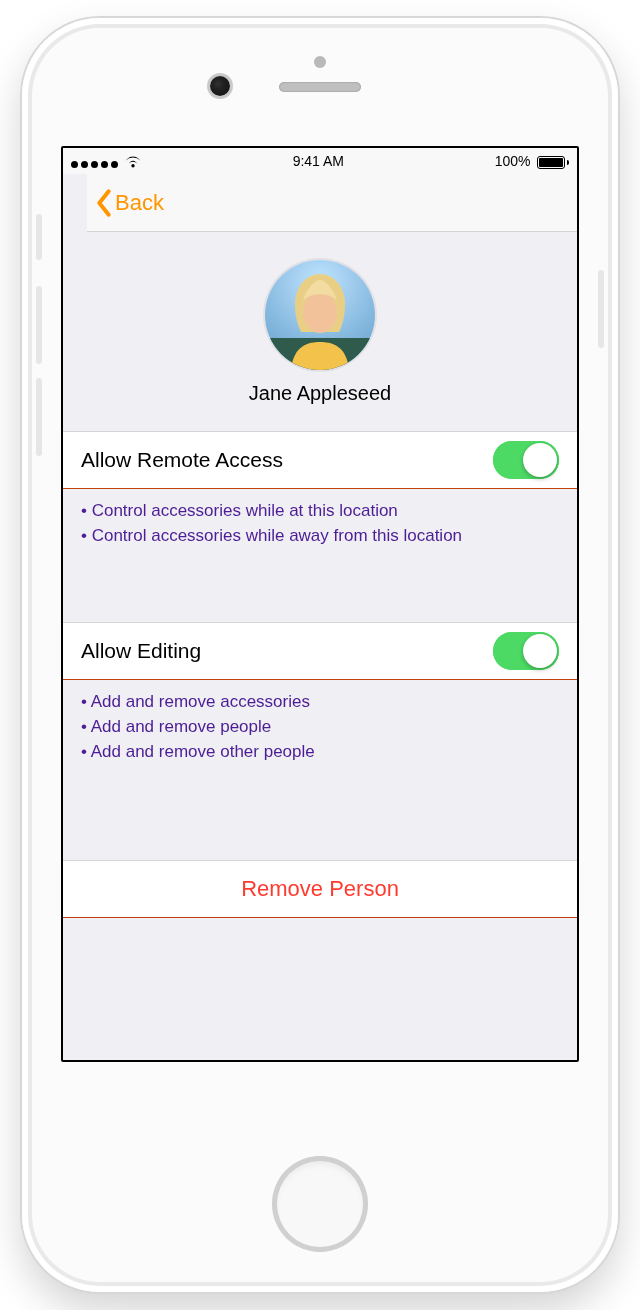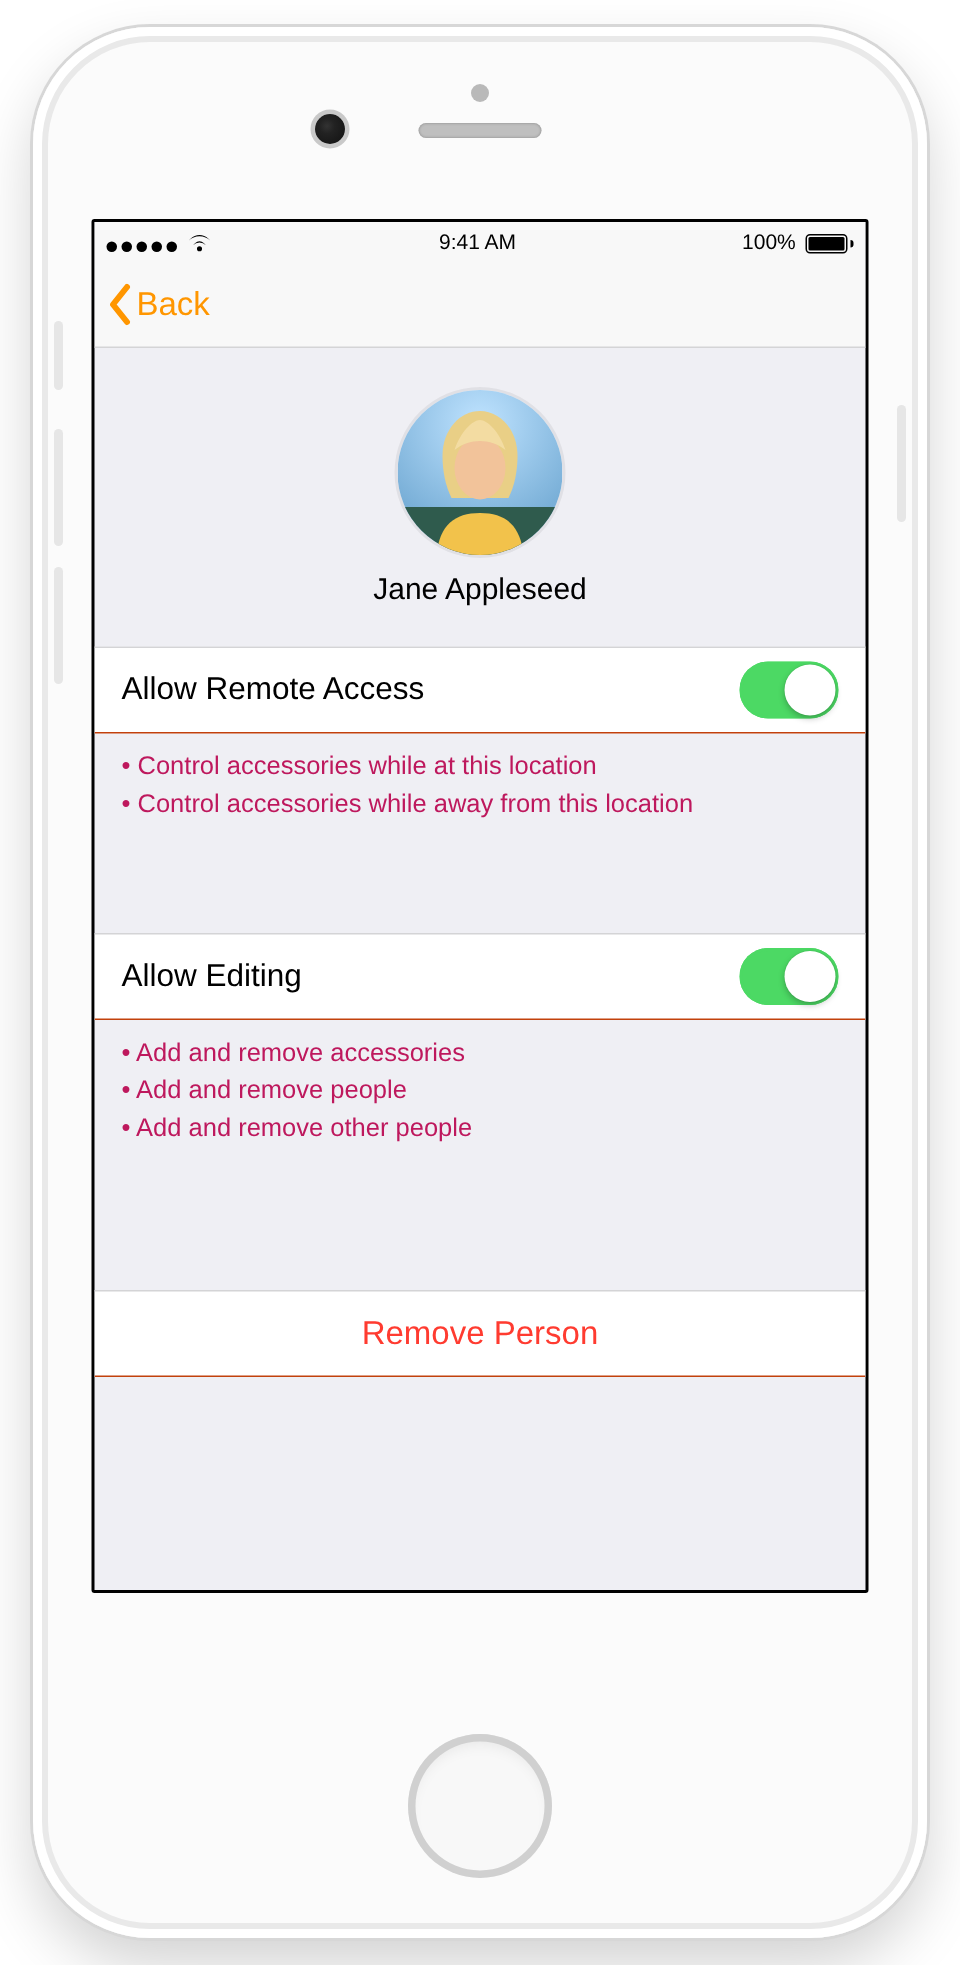--- a/index.html
+++ b/index.html
@@ -101,20 +101,21 @@
   }
   .battery .cap { width:2.5px; height:5px; background:#000; border-radius:0 2px 2px 0; }
 
   
   .navbar {
     height:58px;
     background:#f8f8f8;
     border-bottom:1px solid #d4d4d6;
     display:flex; align-items:center;
     padding:0 8px;
+    margin-left:24px;
   }
   .back-btn {
     display:flex; align-items:center; gap:2px;
     color:#ff9600; font-size:22px;
   }
   .back-btn svg { display:block; }
 
   
   .profile {
     padding:28px 0 26px;
@@ -134,21 +135,21 @@
     background:#fff;
     border-top:1px solid #d4d4d6;
     border-bottom:1px solid #c2410c;
     padding:0 18px;
     min-height:58px;
     display:flex; align-items:center; justify-content:space-between;
     font-size:21px;
   }
   .footer {
     padding:10px 18px 0;
-    color:#be185d;
+    color:#4c1d95;
     font-size:17px;
     line-height:1.45;
   }
   .footer .bullet { display:block; }
 
   
   .toggle {
     width:66px; height:38px; border-radius:19px;
     background:#4cd964;
     position:relative;

